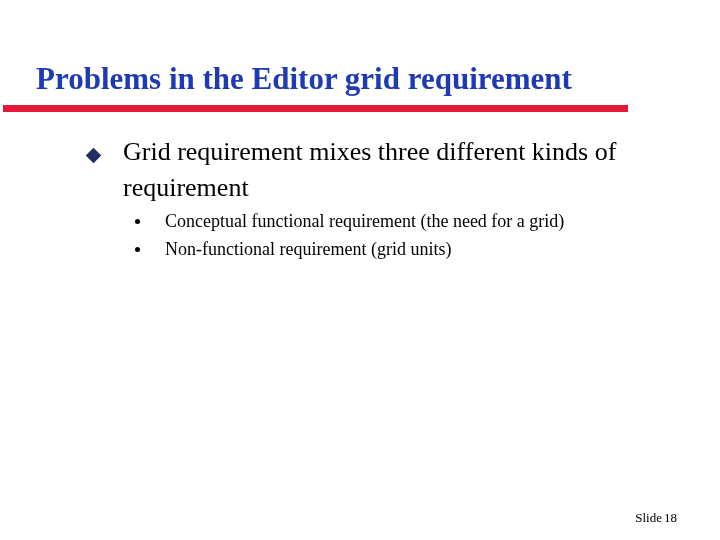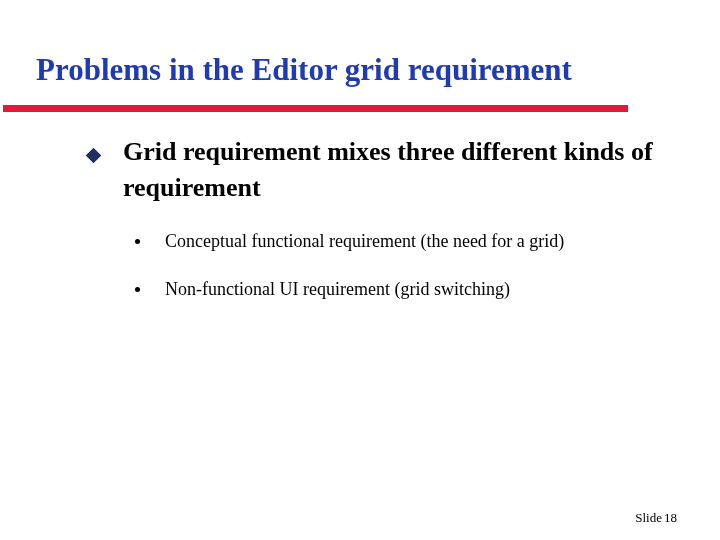--- a/index.html
+++ b/index.html
@@ -11,21 +11,21 @@
     position: relative;
     width: 720px;
     height: 540px;
     background: #ffffff;
     overflow: hidden;
     font-family: "Liberation Serif", "DejaVu Serif", serif;
   }
   .slide-title {
     position: absolute;
     left: 36px;
-    top: 30px;
+    top: 39px;
     font-size: 31px;
     line-height: 38px;
     color: var(--color-title, #1F3BB3);
     white-space: nowrap;
   }
   .title-rule {
     position: absolute;
     left: 3px;
     top: 105px;
     width: 625px;
@@ -42,35 +42,33 @@
     transform: rotate(45deg);
   }
   .bullet-text {
     position: absolute;
     left: 123px;
     top: 134px;
     width: 570px;
     font-size: 26px;
     line-height: 36px;
     color: var(--color-text, #000000);
-    font-weight: bold;
   }
   .sub-list {
     position: absolute;
     left: 135px;
     top: 207px;
   }
   .sub-item {
     display: flex;
     align-items: center;
     height: 28px;
     font-size: 18px;
     color: var(--color-text, #000000);
     white-space: nowrap;
-    margin-top: 20px;
   }
   .dot-cell {
     width: 30px;
     display: flex;
     align-items: center;
     flex: 0 0 30px;
   }
   .dot {
     width: 5px;
     height: 5px;
@@ -104,21 +102,21 @@
     <div class="sub-item">
       <span class="dot-cell">
           <span class="dot"></span>
         </span>
       <span>Conceptual functional requirement (the need for a grid)</span>
     </div>
     <div class="sub-item">
       <span class="dot-cell">
           <span class="dot"></span>
         </span>
-      <span>Non-functional UI requirement (grid switching)</span>
+      <span>Non-functional requirement (grid units)</span>
     </div>
   </div>
 
   <div class="slide-number">
     <span>Slide</span>
     <span>18</span>
   </div>
 
 </div>
 

